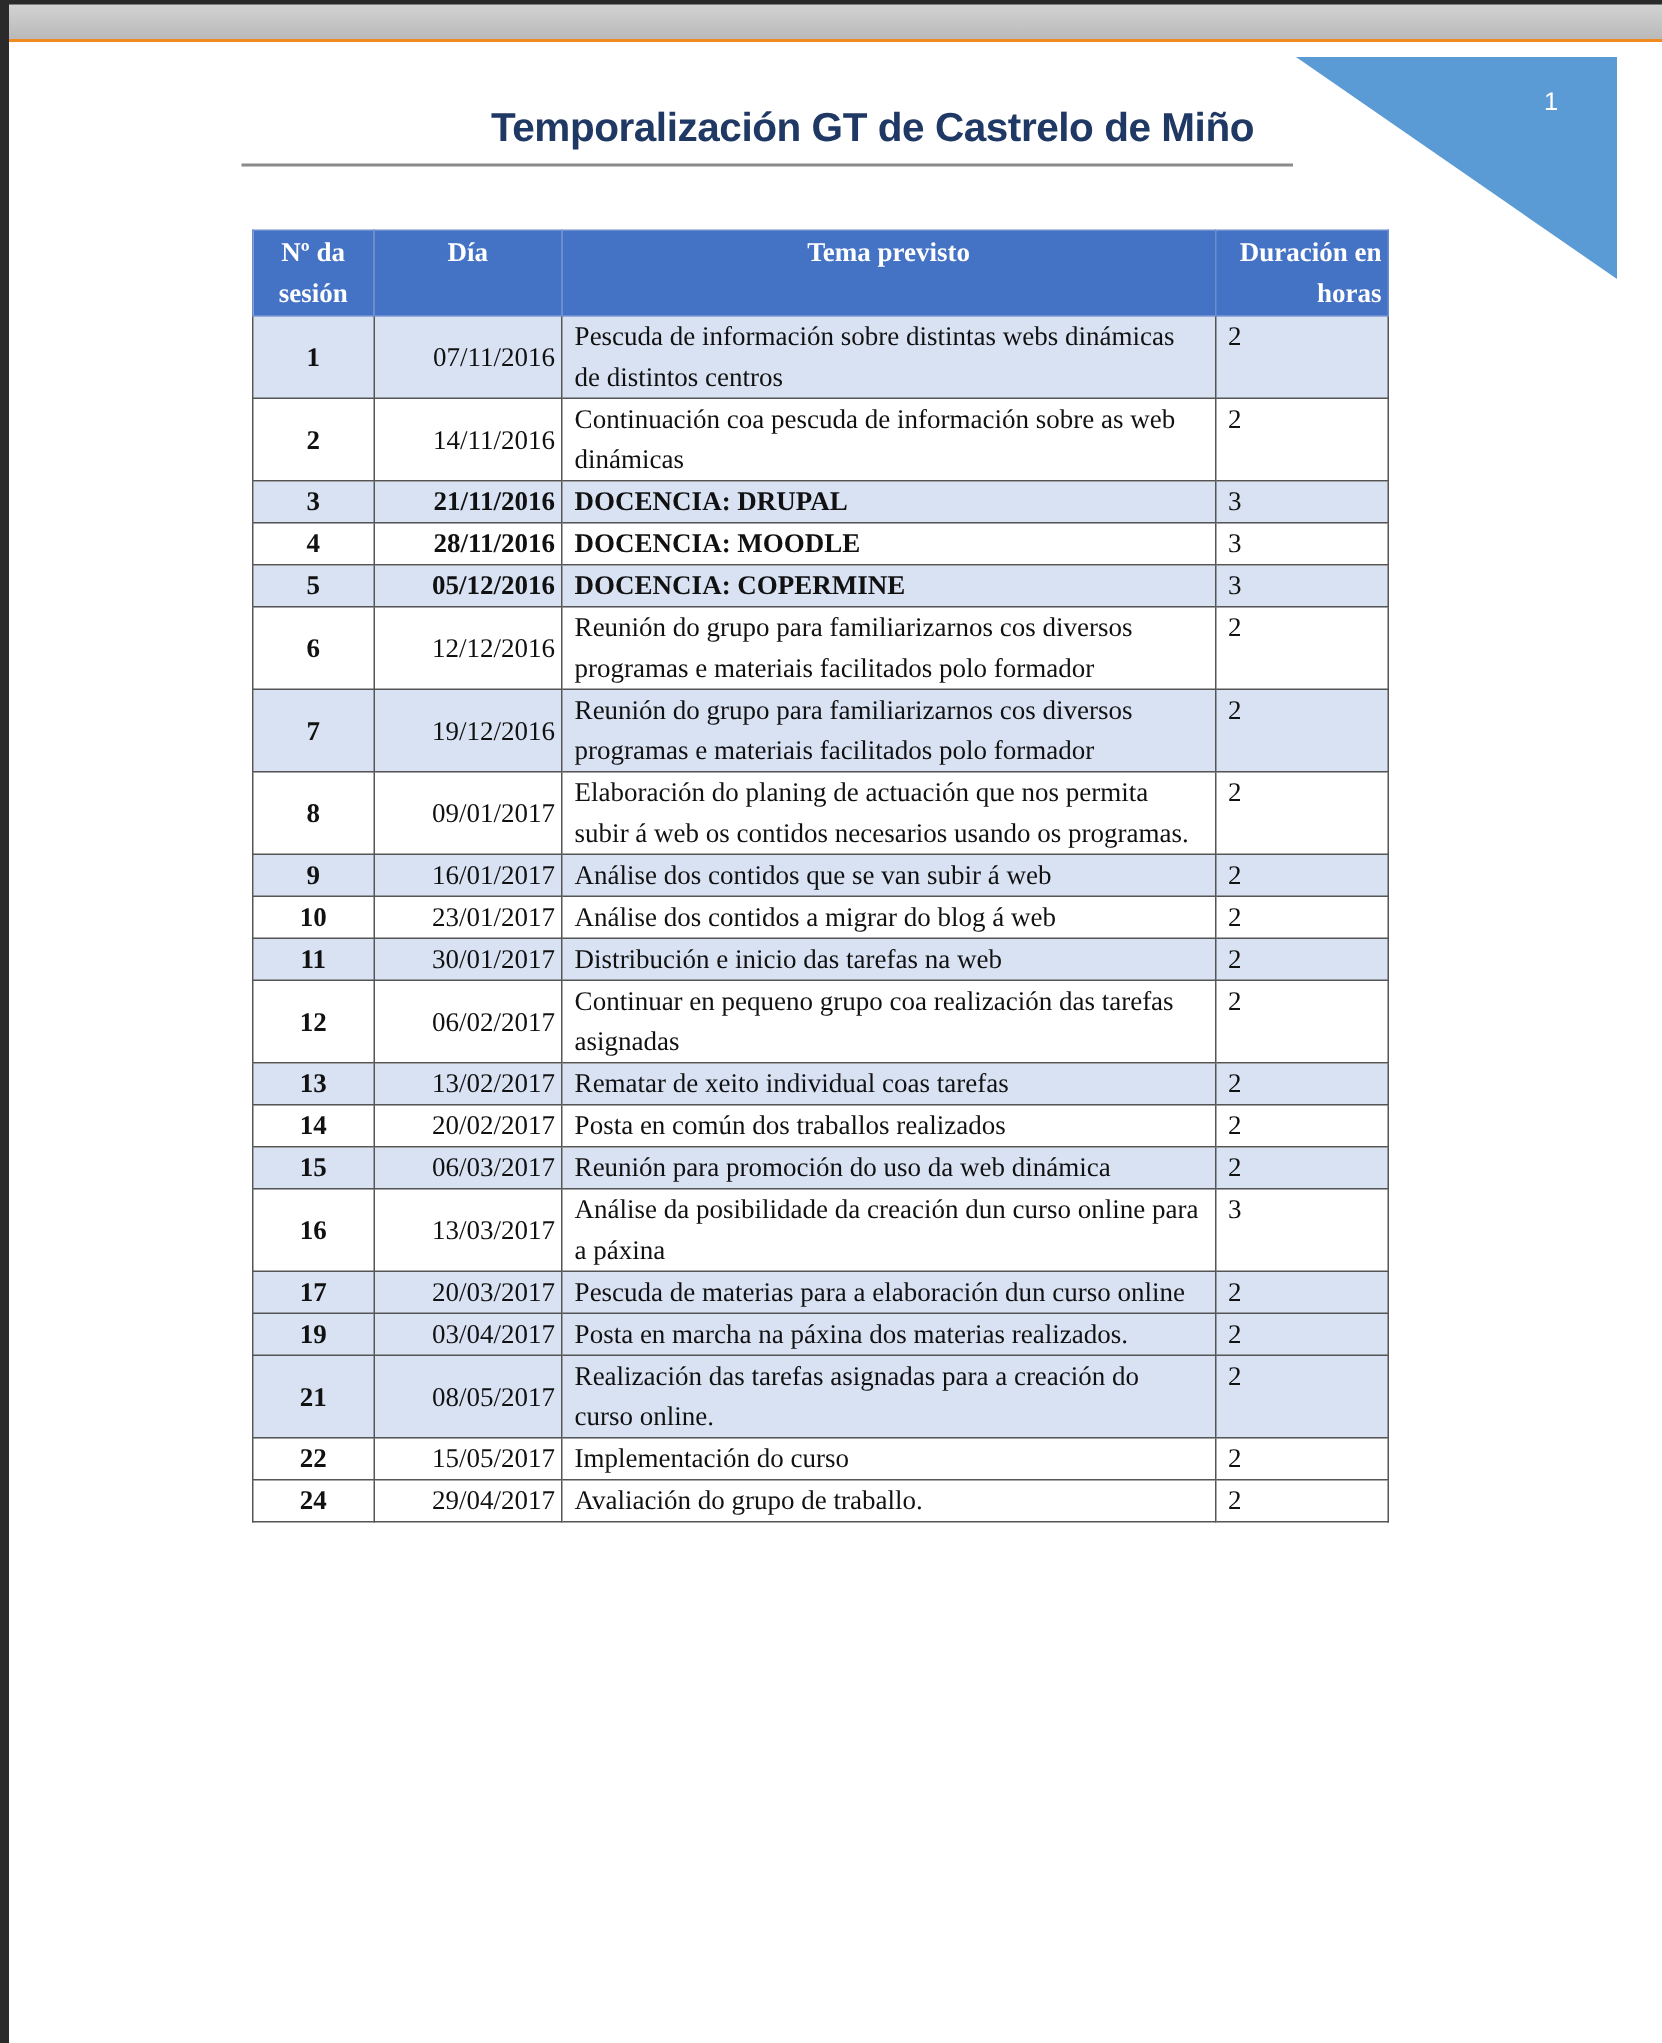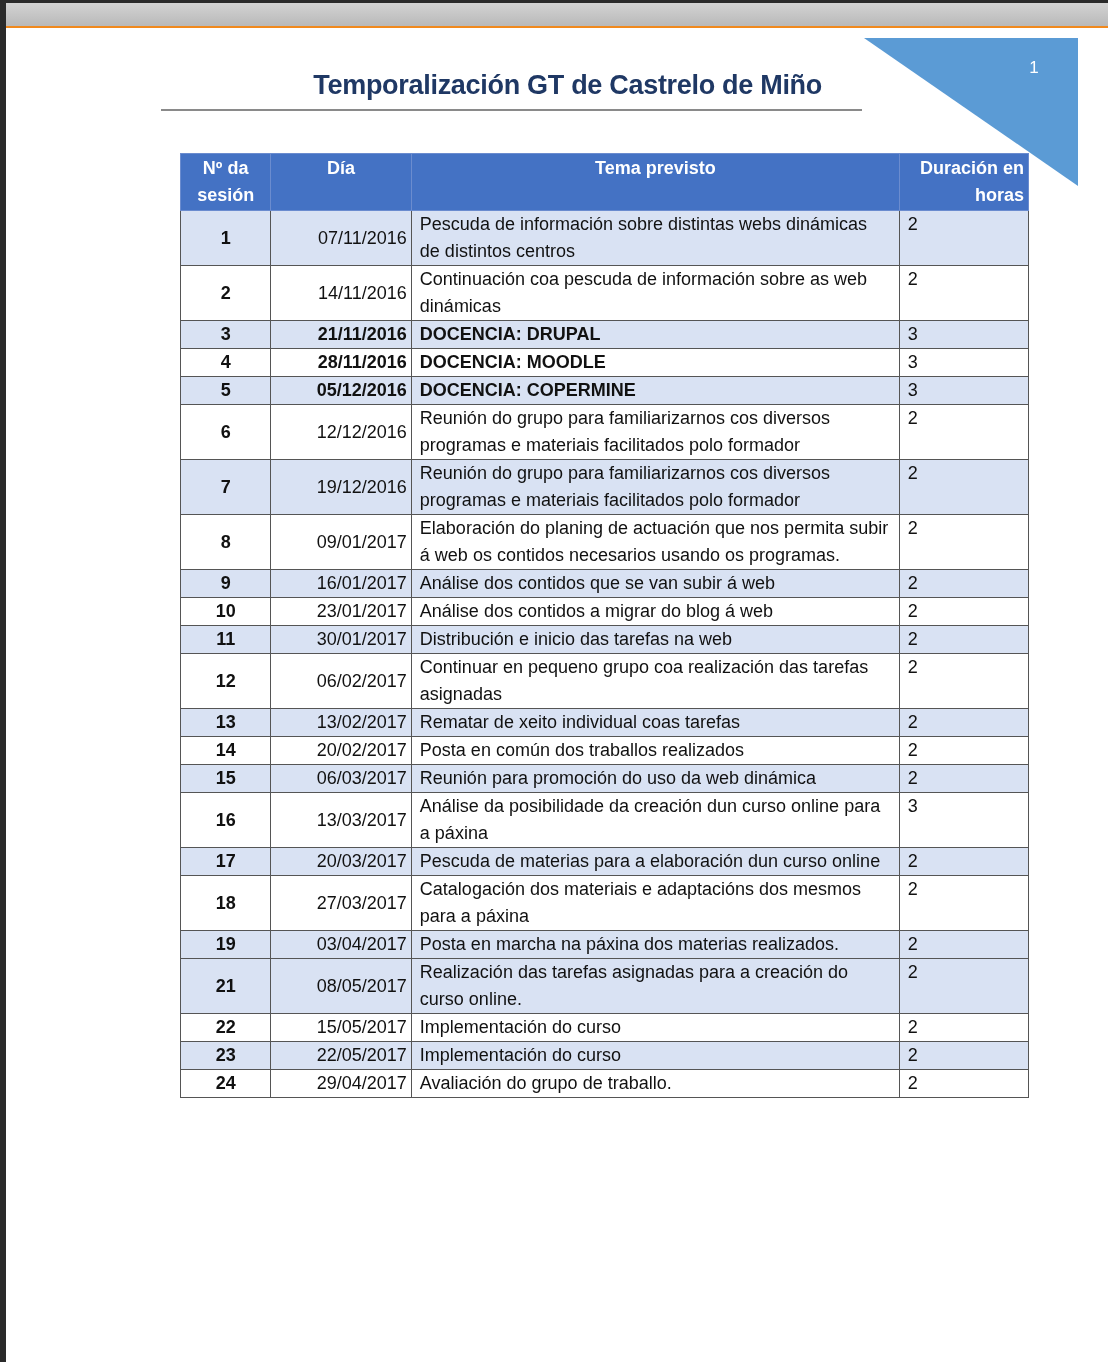--- a/index.html
+++ b/index.html
@@ -22,33 +22,33 @@
       background: #2a2a2a;
     }
     .corner-tri {
       position: absolute; left: 864px; top: 38px; width: 214px; height: 148px;
     }
     .page-num {
       position: absolute; left: 1024px; top: 58px; width: 20px;
       color: #ffffff; font-size: 17px; text-align: center;
     }
     .title {
-      position: absolute; left: 144px; top: 70px; width: 700px;
+      position: absolute; left: 158px; top: 70px; width: 700px;
       text-align: right; padding-right: 22px; box-sizing: border-box;
       color: #1f3864; font-size: 27px; font-weight: bold;
       letter-spacing: -0.3px;
     }
     .title-rule {
       position: absolute; left: 161px; top: 109px; width: 701px; height: 2px;
       background: #8a8a8a;
     }
     table.sched {
-      position: absolute; left: 180px; top: 153px;
-      border-collapse: collapse; width: 849px;
-      font-size: 18px; color: #111;
+      position: absolute; left: 168px; top: 153px;
+      border-collapse: collapse; width: 758px;
+      font-size: 18px; color: #111; font-family: Liberation Serif, serif;
     }
     table.sched th {
       background: #4472c4; color: #ffffff; font-weight: bold;
       font-size: 18px; line-height: 27px; vertical-align: top;
       padding: 1px 4px; border: 1px solid #6b8ccf;
     }
     table.sched td {
       border: 1px solid #555; line-height: 27px; padding: 0 8px;
       vertical-align: middle;
     }
@@ -183,50 +183,38 @@
         <td class="day">13/03/2017</td>
         <td class="topic">Análise da posibilidade da creación dun curso online para a páxina</td>
         <td class="dur">3</td>
       </tr>
       <tr class="alt">
         <td class="num">17</td>
         <td class="day">20/03/2017</td>
         <td class="topic">Pescuda de materias para a elaboración dun curso online</td>
         <td class="dur">2</td>
       </tr>
-      <tr class="">
-        <td class="num">18</td>
-        <td class="day">27/03/2017</td>
-        <td class="topic">Catalogación dos materiais e adaptacións dos mesmos para a páxina</td>
-        <td class="dur">2</td>
-      </tr>
       <tr class="alt">
         <td class="num">19</td>
         <td class="day">03/04/2017</td>
         <td class="topic">Posta en marcha na páxina dos materias realizados.</td>
         <td class="dur">2</td>
       </tr>
       <tr class="alt">
         <td class="num">21</td>
         <td class="day">08/05/2017</td>
         <td class="topic"> Realización das tarefas asignadas para a creación do curso online.</td>
         <td class="dur">2</td>
       </tr>
       <tr class="">
         <td class="num">22</td>
         <td class="day">15/05/2017</td>
         <td class="topic">Implementación do curso</td>
         <td class="dur">2</td>
       </tr>
-      <tr class="alt">
-        <td class="num">23</td>
-        <td class="day">22/05/2017</td>
-        <td class="topic">Implementación do curso</td>
-        <td class="dur">2</td>
-      </tr>
       <tr class="">
         <td class="num">24</td>
         <td class="day">29/04/2017</td>
         <td class="topic">Avaliación do grupo de traballo.</td>
         <td class="dur">2</td>
       </tr>
     </tbody>
 </table>
 
 </body></html>

